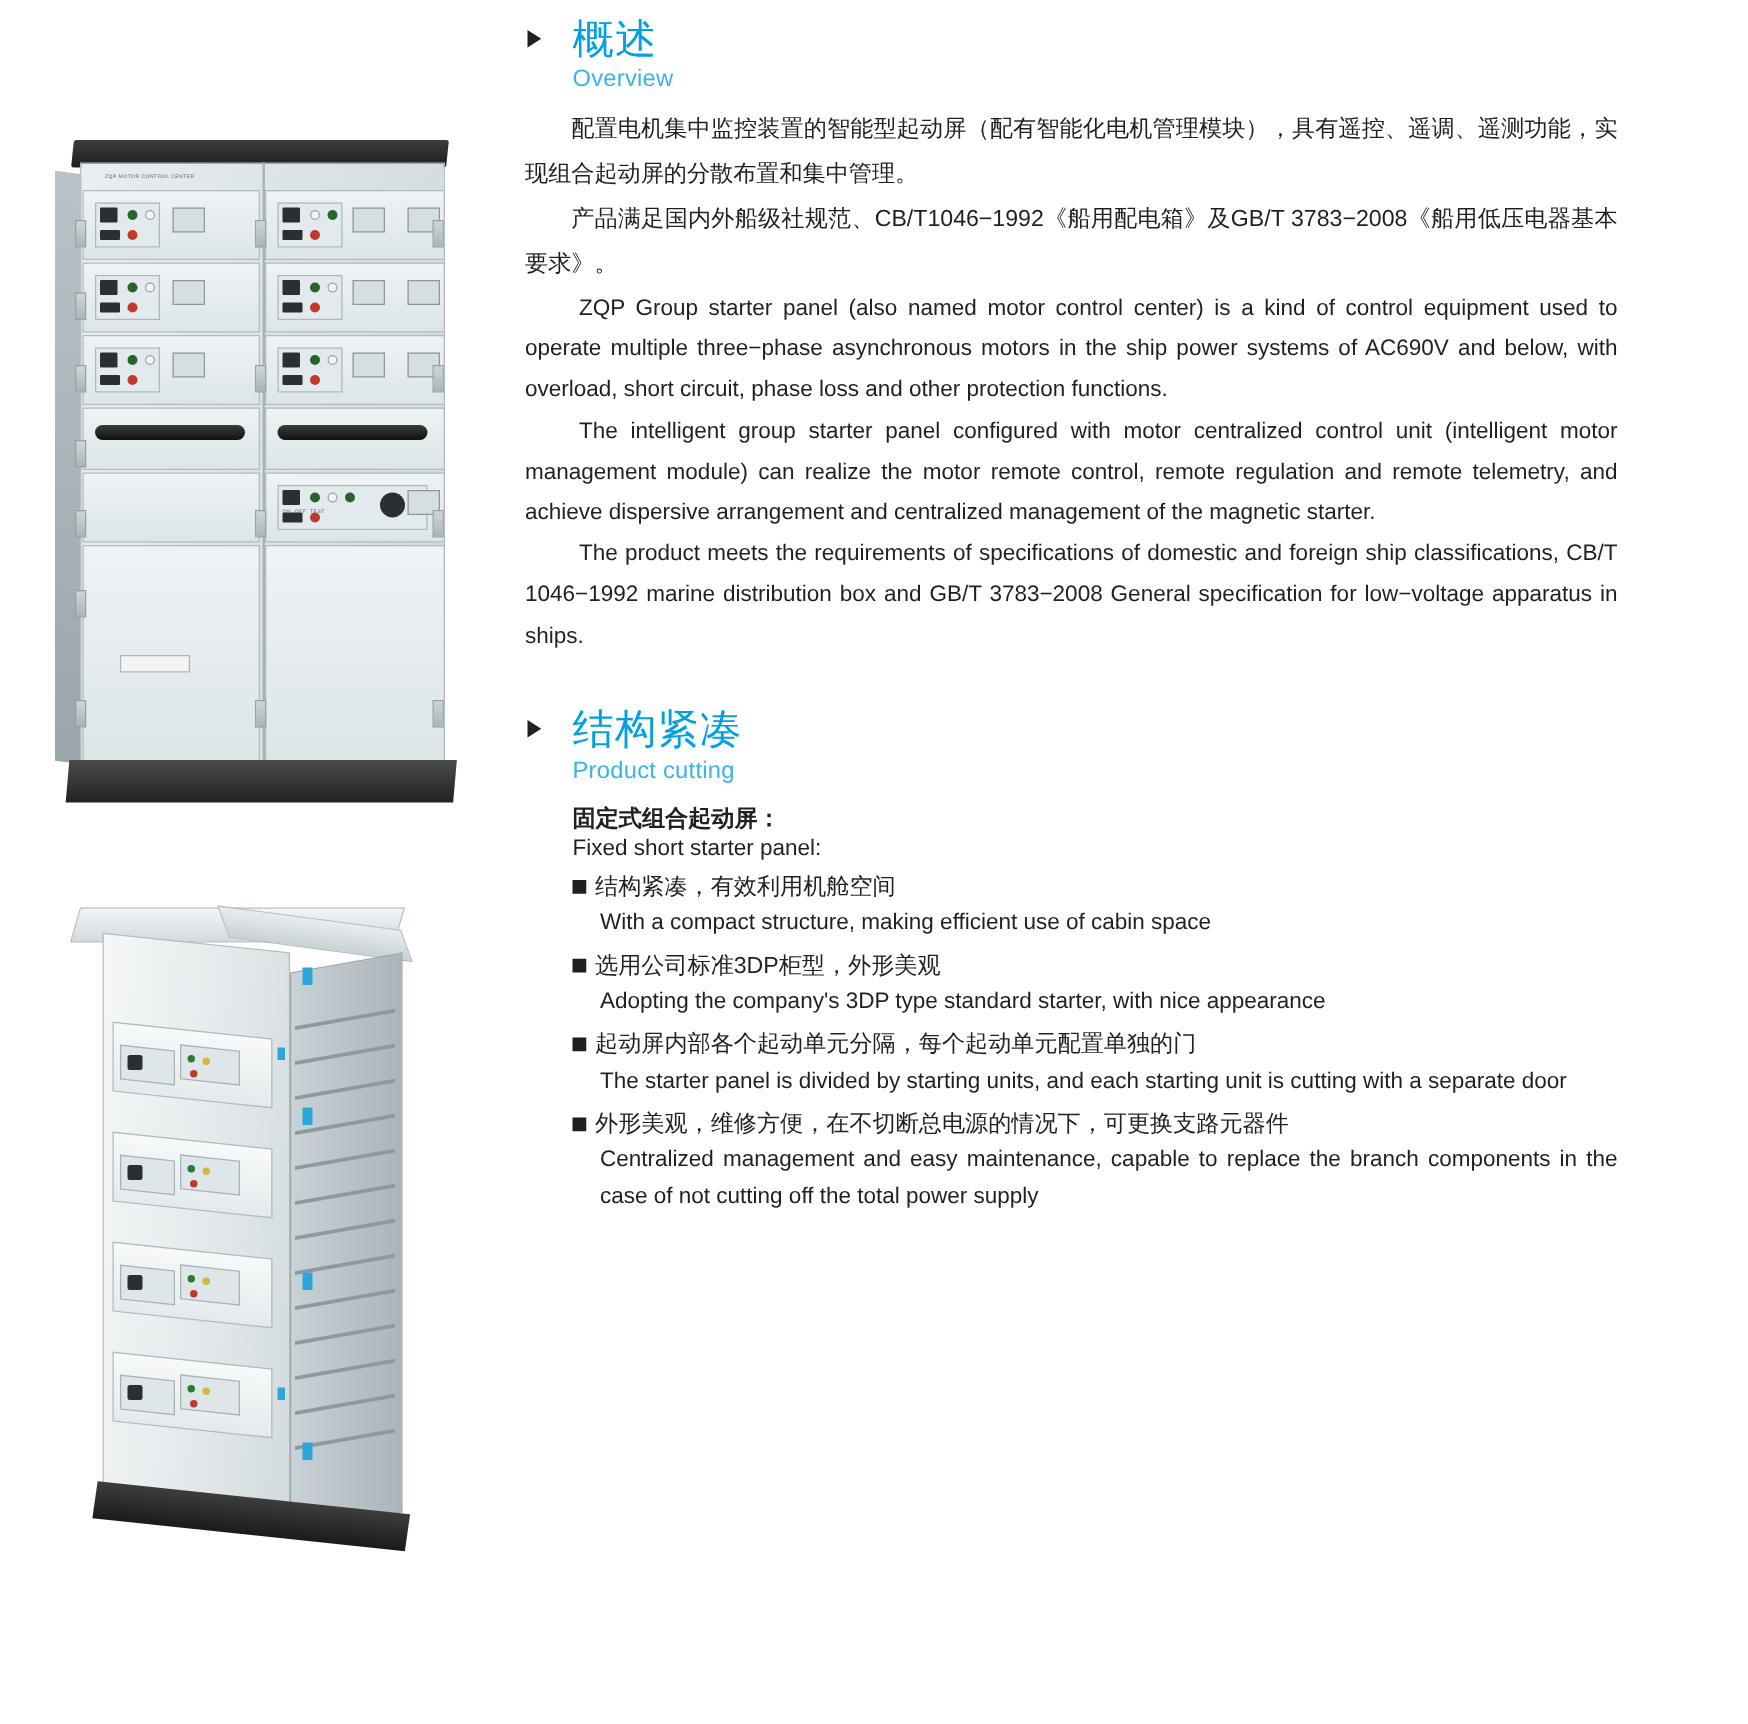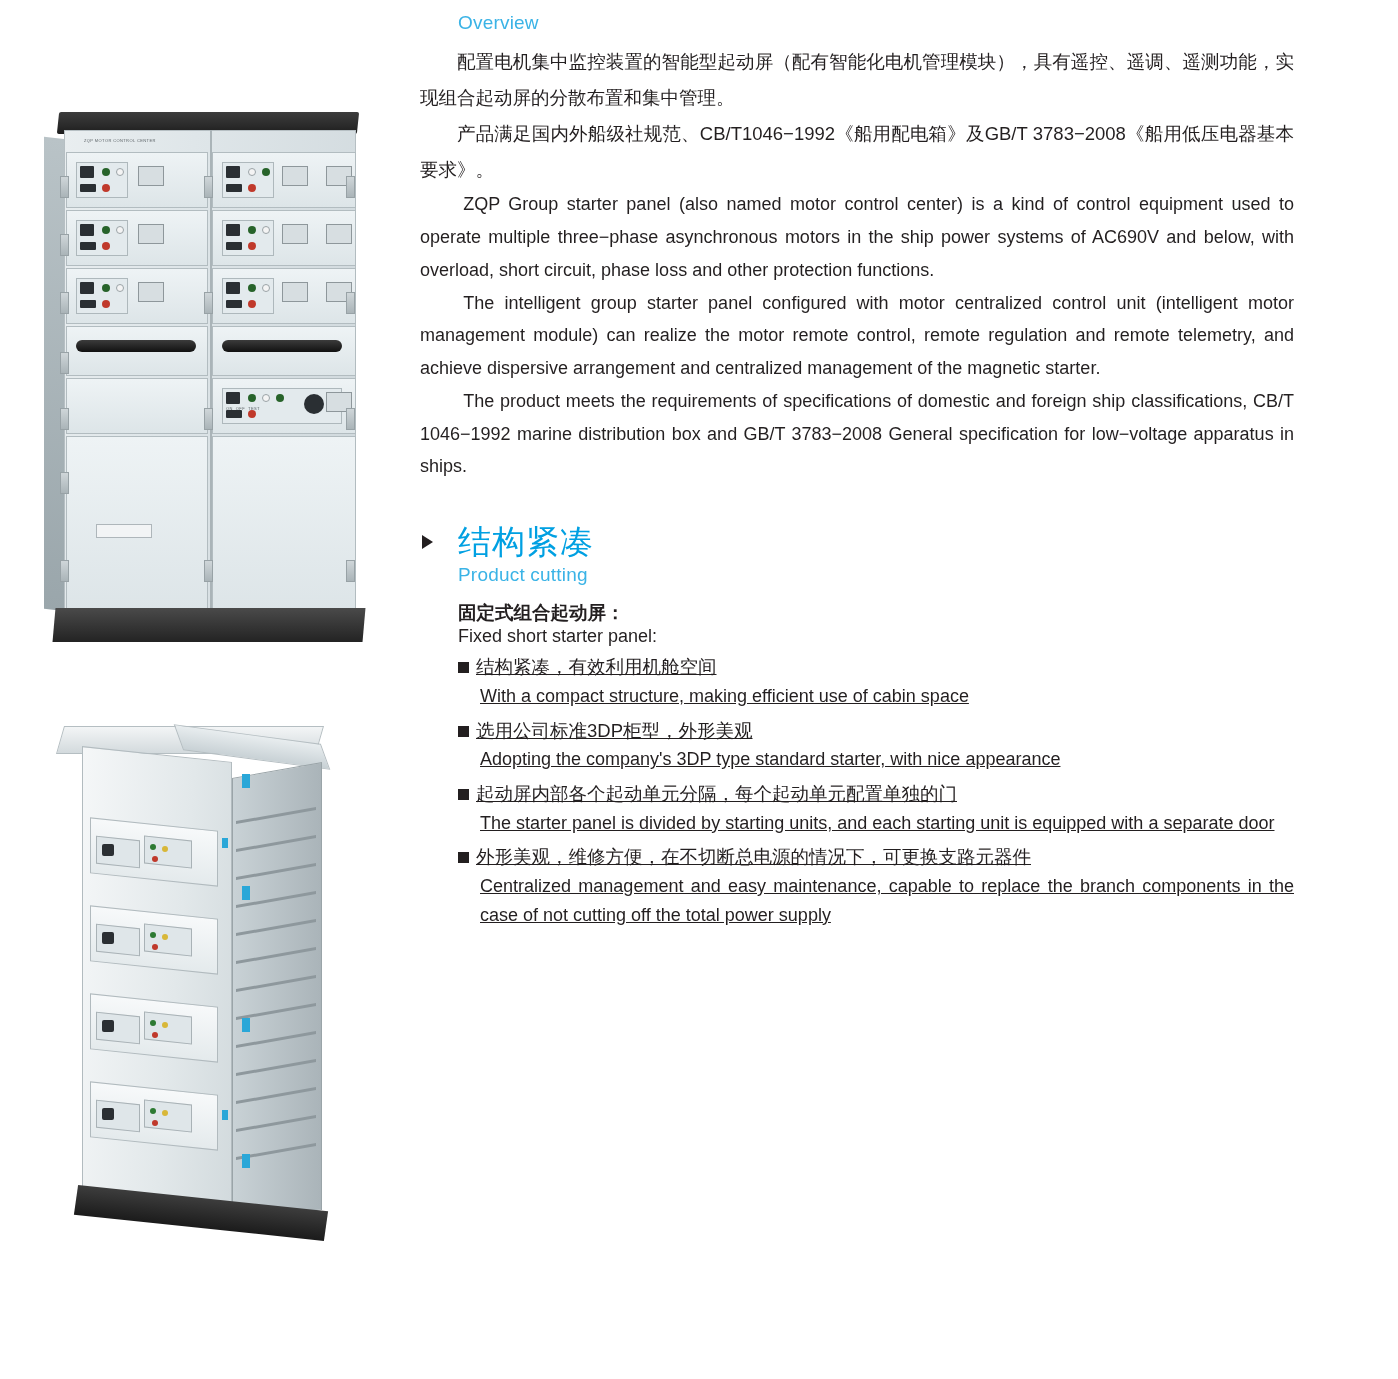--- a/index.html
+++ b/index.html
@@ -229,21 +229,20 @@
     font-size: 18px;
     padding-left: 44px;
     margin-top: 1px;
     margin-bottom: 4px;
   }
 
   .feat {
     position: relative;
     padding-left: 44px;
     margin-top: 5px;
-    text-decoration: underline;
   }
   .feat .sq {
     position: absolute;
     left: 44px; top: 10px;
     width: 11px; height: 11px;
     background: #231f20;
   }
   .feat-cn {
     font-size: 18.5px;
     line-height: 1.6;
@@ -432,20 +431,24 @@
     <div class="p2-clip" style="left:176px; top:120px; width:6px; height:10px;"></div>
     <div class="p2-clip" style="left:176px; top:392px; width:6px; height:10px;"></div>
 
     <div class="p2-base"></div>
   </div>
 </div>
 
 <div class="content">
 
   <div>
+    <div class="sec-head">
+      <span class="tri"></span>
+      <div class="sec-title-cn">概述</div>
+    </div>
     <div class="sec-title-en">Overview</div>
 
     <p class="para-cn">配置电机集中监控装置的智能型起动屏（配有智能化电机管理模块），具有遥控、遥调、遥测功能，实现组合起动屏的分散布置和集中管理。</p>
     <p class="para-cn">产品满足国内外船级社规范、CB/T1046−1992《船用配电箱》及GB/T 3783−2008《船用低压电器基本要求》。</p>
 
     <p class="para-en">ZQP Group starter panel (also named motor control center) is a kind of control equipment used to operate multiple three−phase asynchronous motors in the ship power systems of AC690V and below, with overload, short circuit, phase loss and other protection functions.</p>
     <p class="para-en">The intelligent group starter panel configured with motor centralized control unit (intelligent motor management module) can realize the motor remote control, remote regulation and remote telemetry, and achieve dispersive arrangement and centralized management of the magnetic starter.</p>
     <p class="para-en">The product meets the requirements of specifications of domestic and foreign ship classifications, CB/T 1046−1992 marine distribution box and GB/T 3783−2008 General specification for low−voltage apparatus in ships.</p>
   </div>
 
@@ -467,21 +470,21 @@
 
     <div class="feat">
       <span class="sq"></span>
       <div class="feat-cn">选用公司标准3DP柜型，外形美观</div>
       <div class="feat-en">Adopting the company's 3DP type standard starter, with nice appearance</div>
     </div>
 
     <div class="feat">
       <span class="sq"></span>
       <div class="feat-cn">起动屏内部各个起动单元分隔，每个起动单元配置单独的门</div>
-      <div class="feat-en justified">The starter panel is divided by starting units, and each starting unit is equipped with a separate door</div>
+      <div class="feat-en justified">The starter panel is divided by starting units, and each starting unit is cutting with a separate door</div>
     </div>
 
     <div class="feat">
       <span class="sq"></span>
       <div class="feat-cn">外形美观，维修方便，在不切断总电源的情况下，可更换支路元器件</div>
       <div class="feat-en justified">Centralized management and easy maintenance, capable to replace the branch components in the case of not cutting off the total power supply</div>
     </div>
   </div>
 </div>
 

